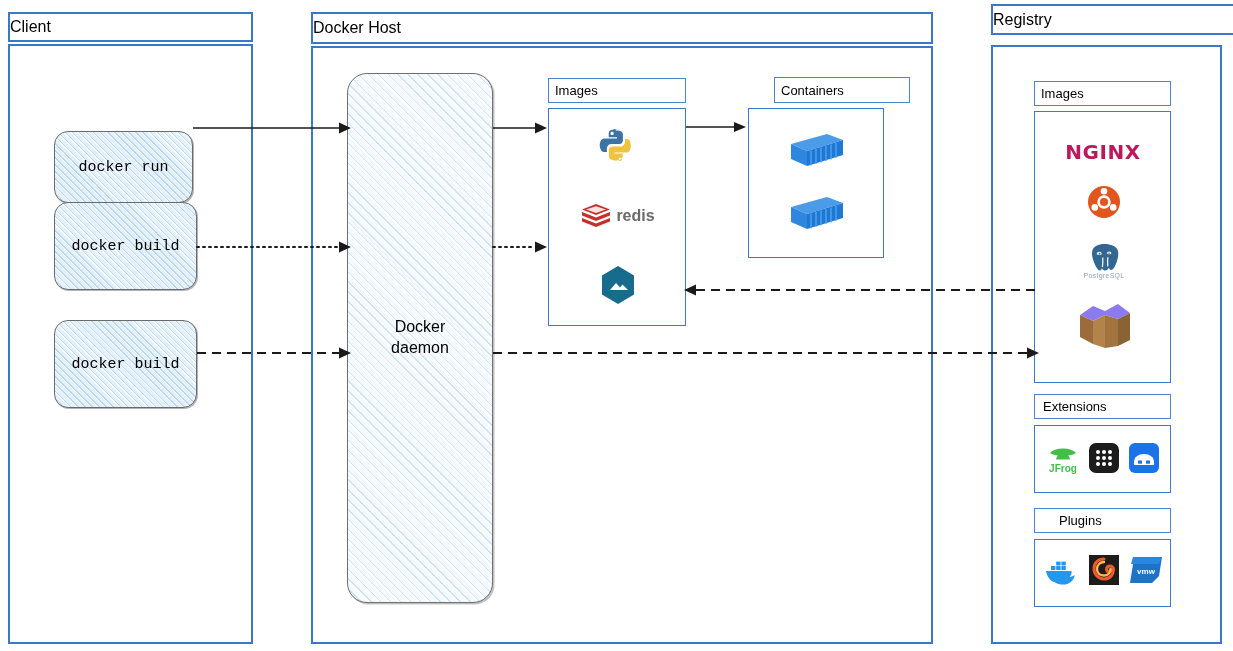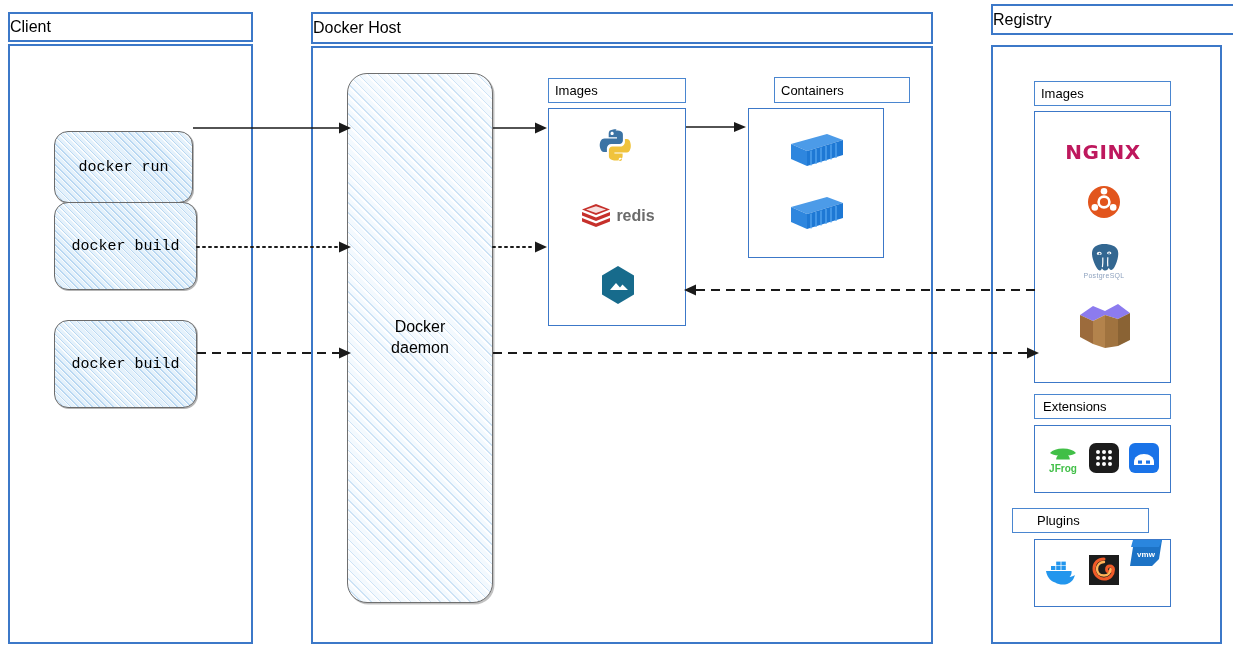--- a/index.html
+++ b/index.html
@@ -304,21 +304,21 @@
 
   <div class="icon-slot" style="left:1128px; top:442px; width:32px; height:32px;">
     <svg width="30" height="30" viewBox="0 0 30 30" aria-hidden="true">
       <rect x="0" y="0" width="30" height="30" rx="6" fill="#1A73E8"></rect>
       <path d="M5 19c0-5 4.5-8 10-8s10 3 10 8v3H5z" fill="#ffffff"></path>
       <rect x="9" y="17.5" width="4" height="3.2" fill="#1A73E8"></rect>
       <rect x="17" y="17.5" width="4" height="3.2" fill="#1A73E8"></rect>
     </svg>
   </div>
 
-  <div class="sub-label" style="left:1012px; top:508px; width:137px; height:25px;padding-left:24px;">
+  <div class="sub-label" style="left:1034px; top:508px; width:137px; height:25px;padding-left:24px;">
     <span>Plugins</span>
   </div>
   <div class="sub-body" style="left:1034px; top:539px; width:137px; height:68px;"></div>
 
   <div class="icon-slot" style="left:1042px; top:555px; width:38px; height:34px;">
     <svg width="38" height="30" viewBox="0 0 38 30" aria-hidden="true">
       <g fill="#2396ED">
         <rect x="9" y="9" width="4.4" height="4"></rect>
         <rect x="14.2" y="9" width="4.4" height="4"></rect>
         <rect x="19.4" y="9" width="4.4" height="4"></rect>
@@ -330,21 +330,21 @@
   </div>
 
   <div class="icon-slot" style="left:1088px; top:554px; width:32px; height:32px;">
     <svg width="30" height="30" viewBox="0 0 30 30" aria-hidden="true">
       <rect x="0" y="0" width="30" height="30" fill="#1C1C1C"></rect>
       <path d="M15 4c-6 0-10 4-10 9.5S9 24 15 24s9.5-4.5 9.5-9.5c0-2-1.5-3.5-3.5-3.5s-3.4 1.4-3.4 3.3c0 1.4 1 2.4 2.3 2.4 1.1 0 1.9-.8 1.9-1.8" fill="none" stroke="#F05A28" stroke-width="3" stroke-linecap="round"></path>
       <path d="M15 7c-4 0-7 3-7 7s3 6.5 7 6.5 6.5-3 6.5-6.5" fill="none" stroke="#FFB357" stroke-width="2.4" stroke-linecap="round"></path>
     </svg>
   </div>
 
-  <div class="icon-slot" style="left:1126px; top:536px; width:40px; height:34px;justify-content:flex-end;">
+  <div class="icon-slot" style="left:1126px; top:553px; width:40px; height:34px;justify-content:flex-end;">
     <svg width="40" height="32" viewBox="0 0 40 32" aria-hidden="true">
       <polygon points="7,3 36,3 33,22 26,29 4,29 7,10" fill="#1D73C6"></polygon>
       <polygon points="7,3 36,3 33,10 5,10" fill="#2A86DE"></polygon>
       <text x="20" y="20" font-family="Liberation Sans, sans-serif" font-size="8" font-weight="bold" fill="#ffffff" text-anchor="middle">vmw</text>
     </svg>
   </div>
 
   <div class="conn" style="left:193px; top:118px; width:162px; height:20px;">
     <svg width="162" height="20">
       <line x1="0" y1="10" x2="146" y2="10" stroke="#1a1a1a" stroke-width="1.6"></line>

